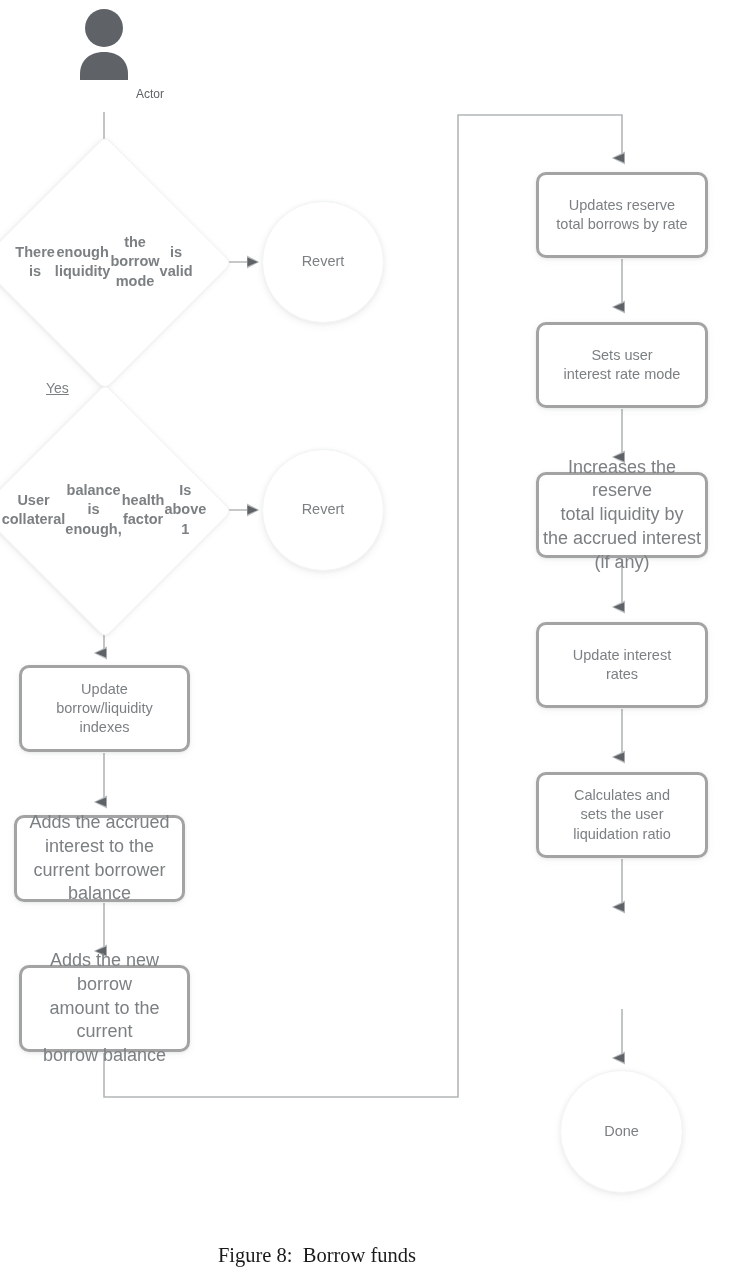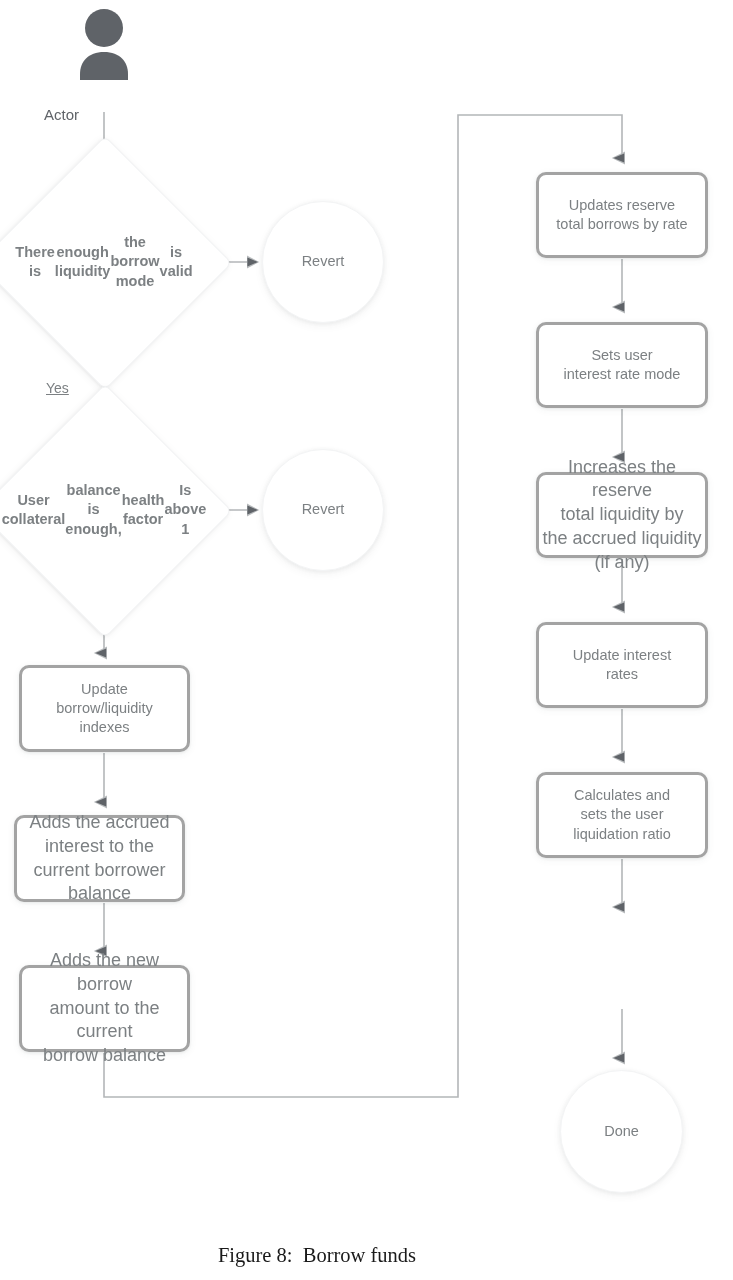--- a/index.html
+++ b/index.html
@@ -86,24 +86,23 @@
   .edge-label {
     position: absolute;
     color: #7c8083;
     font-size: 14px;
     white-space: nowrap;
   }
 
   .actor-label {
     position: absolute;
     color: #5f6368;
-    font-size: 15px;
-    text-align: left;
+    font-size: 12px;
+    text-align: right;
     white-space: nowrap;
-    margin-top: 19px;
   }
 
   .actor-icon {
     position: absolute;
   }
 
   .caption {
     position: absolute;
     left: 0;
     width: 634px;
@@ -243,21 +242,21 @@
     <div>
       <span>Sets user</span><br>
       <span>interest rate mode</span>
     </div>
   </div>
 
   <div class="node box small" style="left:536px; top:472px; width:172px; height:86px;">
     <div>
       <span>Increases the reserve</span><br>
       <span>total liquidity by</span><br>
-      <span>the accrued liquidity</span><br>
+      <span>the accrued interest</span><br>
       <span>(if any)</span>
     </div>
   </div>
 
   <div class="node box" style="left:536px; top:622px; width:172px; height:86px;">
     <div>
       <span>Update interest</span><br>
       <span>rates</span>
     </div>
   </div>

